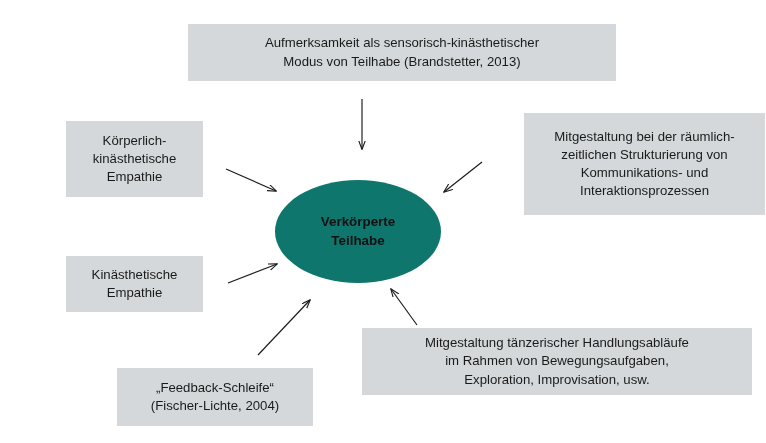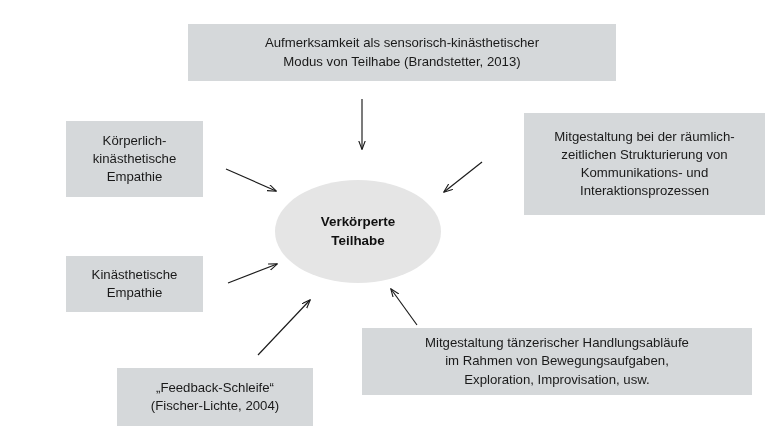--- a/index.html
+++ b/index.html
@@ -27,21 +27,21 @@
     justify-content: center;
     text-align: center;
     font-size: 13.2px;
     line-height: 1.38;
     box-sizing: border-box;
     padding: 4px 6px;
     white-space: pre-line;
   }
   .center-ellipse {
     position: absolute;
-    background: #e5e5e5;
+    background: #0f766e;
     border-radius: 50%;
     display: flex;
     align-items: center;
     justify-content: center;
     text-align: center;
     font-size: 13.4px;
     font-weight: bold;
     line-height: 1.4;
     color: #111111;
     white-space: pre-line;

